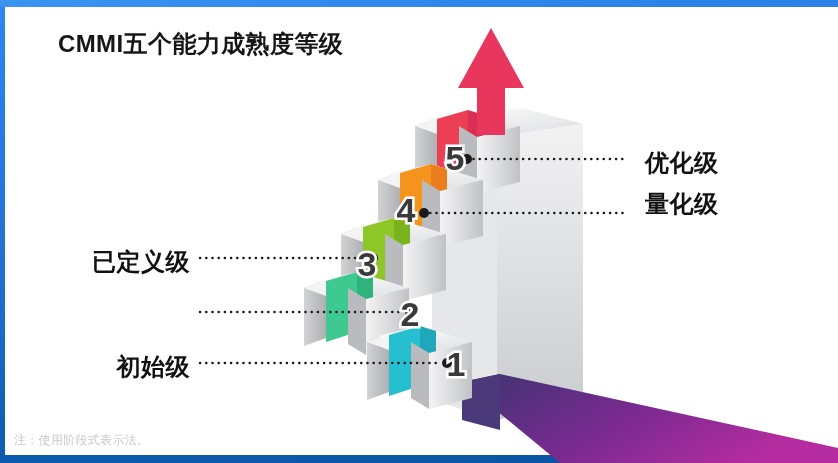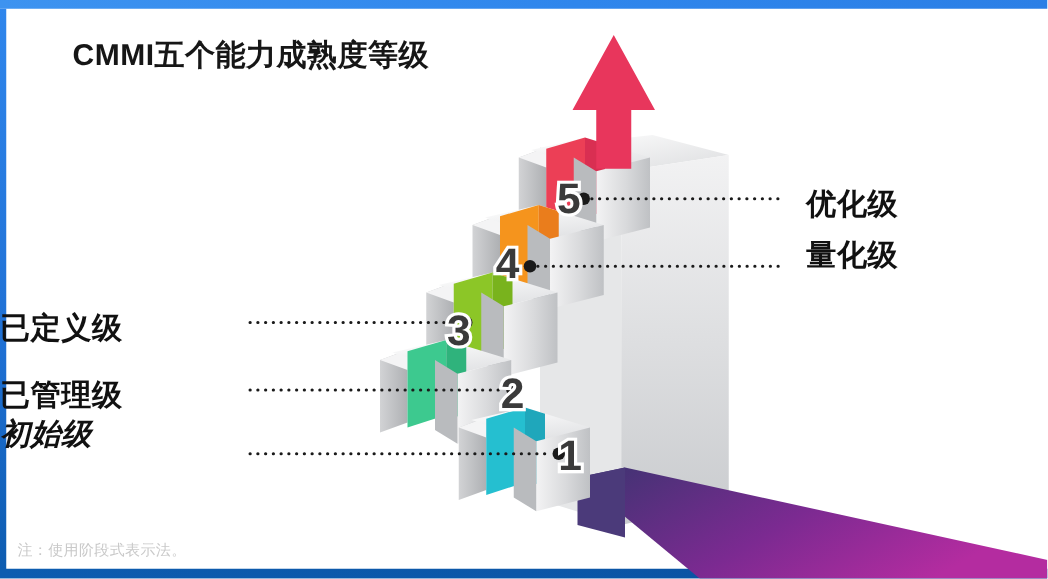--- a/index.html
+++ b/index.html
@@ -26,21 +26,21 @@
   
   #footnote{position:absolute;left:14px;top:432px;
             font-size:12px;color:#c9c9c9;white-space:nowrap;letter-spacing:.3px;}
 
   
   #art{position:absolute;left:0;top:0;width:838px;height:463px;}
 
   
   .lbl{position:absolute;font-size:24px;font-weight:bold;color:#111111;
        white-space:nowrap;letter-spacing:.5px;}
-  .lbl-left{text-align:left;}
+  .lbl-left{text-align:right;}
 
   
 </style>
 </head>
 <body>
 
 <div id="slide">
 
   <div class="border-top"></div>
   <div class="border-left"></div>
@@ -190,21 +190,20 @@
     <g font-family="Liberation Sans, DejaVu Sans, sans-serif" font-size="34" font-weight="bold" text-anchor="middle">
       <text x="455" y="170" stroke="#ffffff" stroke-width="5" paint-order="stroke" fill="#3a3a3a">5</text>
       <text x="406" y="222" stroke="#ffffff" stroke-width="5" paint-order="stroke" fill="#3a3a3a">4</text>
       <text x="367" y="276" stroke="#ffffff" stroke-width="5" paint-order="stroke" fill="#3a3a3a">3</text>
       <text x="410" y="326" stroke="#ffffff" stroke-width="5" paint-order="stroke" fill="#3a3a3a">2</text>
       <text x="456" y="376" stroke="#ffffff" stroke-width="5" paint-order="stroke" fill="#3a3a3a">1</text>
     </g>
   </svg>
 
   <div class="lbl lbl-left" style="left:0;width:190px;top:246px;">已定义级</div>
-  <div class="lbl lbl-left" style="left:0;width:190px;top:300px;">已管理级</div>
-  <div class="lbl lbl-left" style="left:0;width:190px;top:331px;font-style:italic;">初始级</div>
+  <div class="lbl lbl-left" style="left:0;width:190px;top:351px;">初始级</div>
 
   <div class="lbl" style="left:645px;top:147px;">优化级</div>
   <div class="lbl" style="left:645px;top:188px;">量化级</div>
 
   <div id="footnote">注：使用阶段式表示法。</div>
 
 </div>
 
 </body></html>

